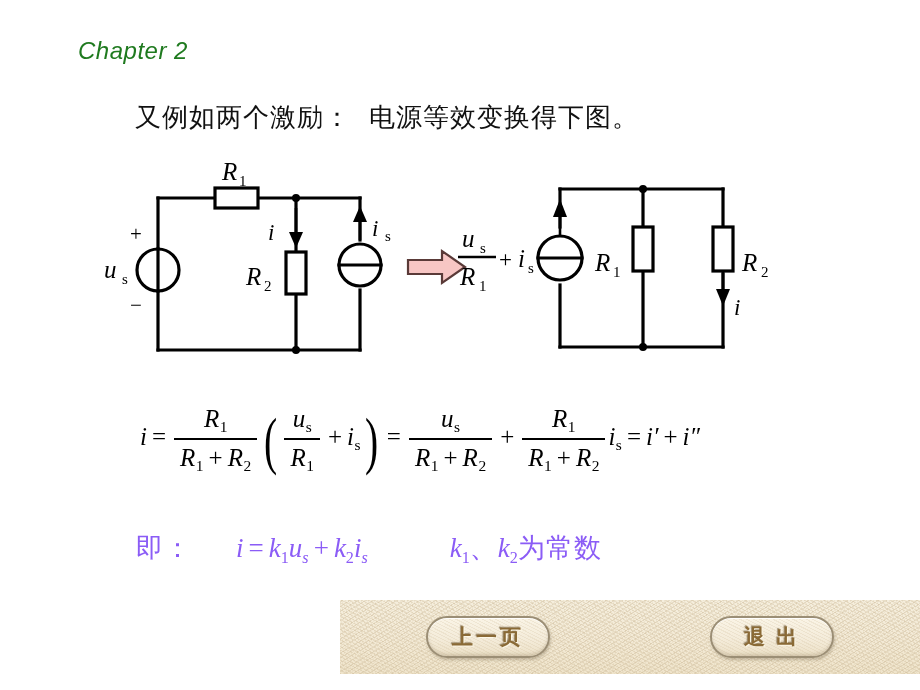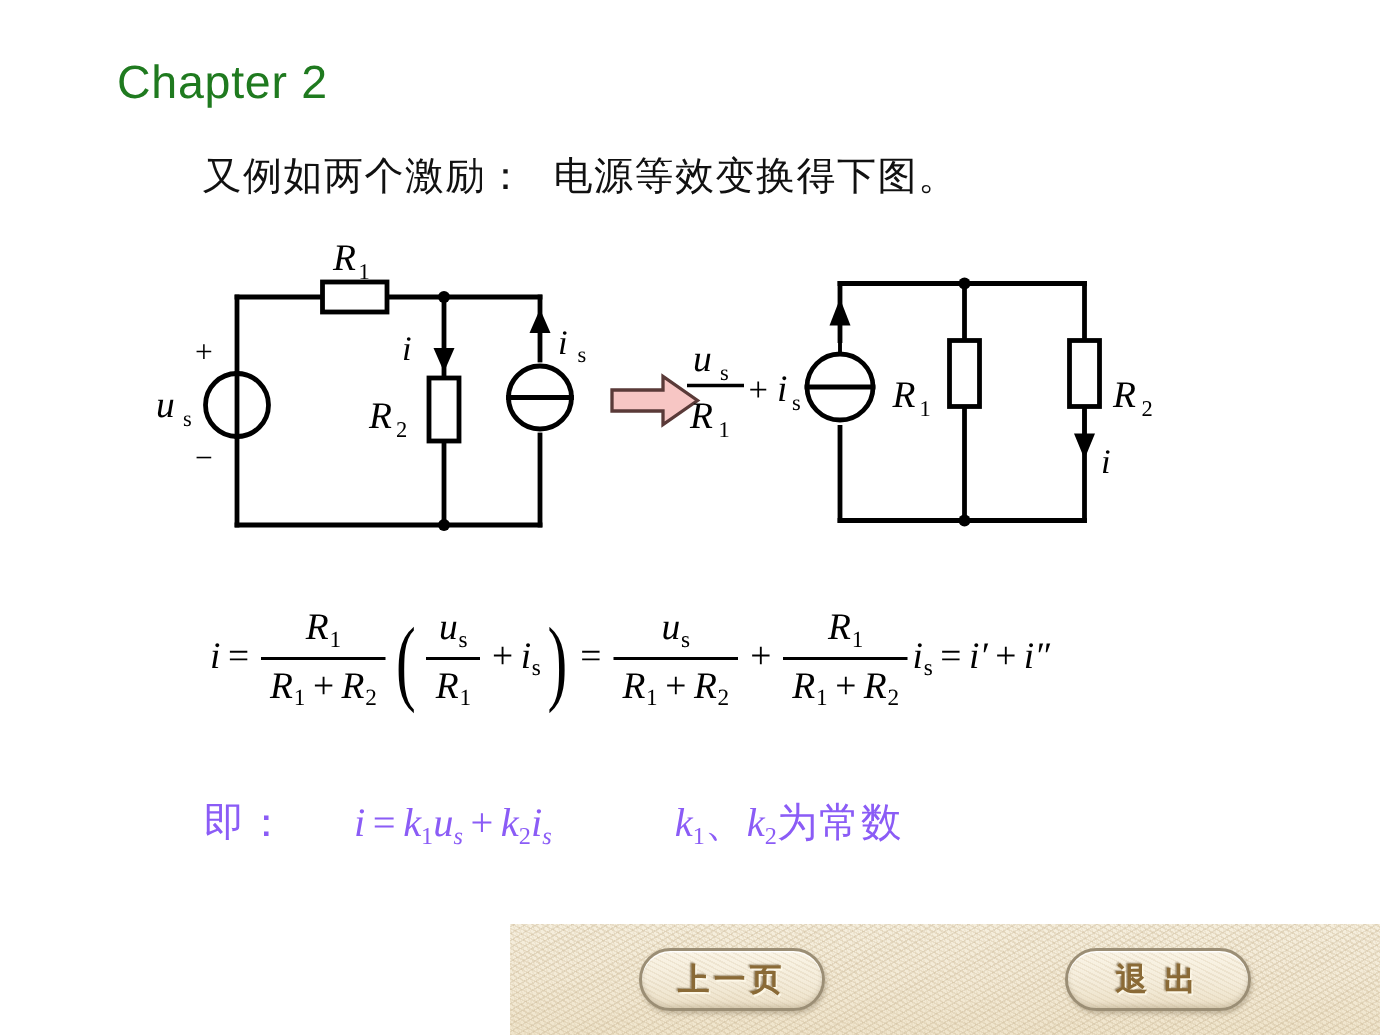--- a/index.html
+++ b/index.html
@@ -15,24 +15,25 @@
     overflow: hidden;
     font-family: "Liberation Serif", "DejaVu Serif", serif;
   }
 
   
   #title {
     position: absolute;
     left: 78px;
     top: 37px;
     font-family: "Liberation Sans", "DejaVu Sans", sans-serif;
-    font-size: 31px;
+    font-size: 24px;
     color: #1f7a1f;
     letter-spacing: 0.5px;
     white-space: nowrap;
+    font-style: italic;
   }
 
   
   #intro {
     position: absolute;
     left: 96px;
     top: 100px;
     font-size: 26px;
     color: #111111;
     white-space: nowrap;
@@ -142,21 +143,21 @@
   sub.rm {
     font-size: 0.6em;
     font-style: normal;
     vertical-align: -0.35em;
   }
 
   
   #navbar {
     position: absolute;
     left: 340px;
-    top: 616px;
+    top: 600px;
     width: 580px;
     height: 74px;
     background:
       repeating-linear-gradient(27deg, rgba(205,185,150,0.30) 0px, rgba(205,185,150,0.30) 1px, rgba(255,255,255,0) 1px, rgba(255,255,255,0) 3px),
       repeating-linear-gradient(-31deg, rgba(190,170,135,0.26) 0px, rgba(190,170,135,0.26) 1px, rgba(255,255,255,0) 1px, rgba(255,255,255,0) 4px),
       repeating-linear-gradient(67deg, rgba(215,198,165,0.22) 0px, rgba(215,198,165,0.22) 1px, rgba(255,255,255,0) 1px, rgba(255,255,255,0) 3px),
       linear-gradient(180deg, #f5eedd 0%, #f3ead6 50%, #efe4cb 100%);
     display: flex;
     align-items: center;
     justify-content: space-around;

